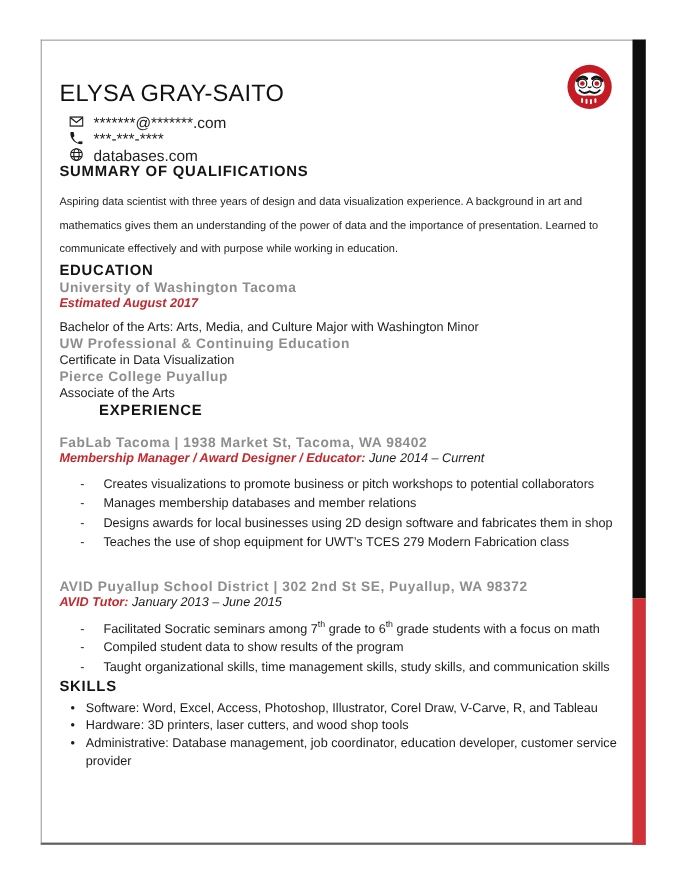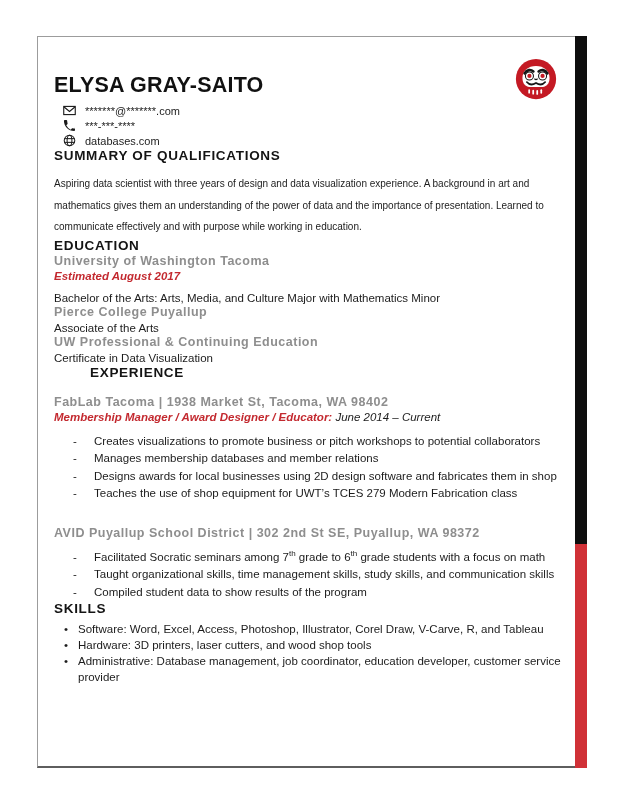--- a/index.html
+++ b/index.html
@@ -33,29 +33,29 @@
   
   .daruma {
     position: absolute;
     top: 21px; right: 29px;
     width: 42px; height: 42px;
   }
   h1.name {
     margin: 36px 0 0;
     font-size: 21.5px;
     line-height: 24px;
-    font-weight: bold;
+    font-weight: normal;
     letter-spacing: 0.2px;
     color: #111;
   }
   .contact { margin: 6px 0 0 9px; }
   .contact-row {
     display: flex; align-items: center;
     height: 15px;
-    font-size: 11px;
+    font-size: 14px;
     gap: 9px;
   }
   .contact-icon { width: 13px; height: 13px; flex: none; display: block; }
   h2.sec {
     margin: 0;
     font-size: 13.5px;
     line-height: 16px;
     font-weight: bold;
     letter-spacing: 0.7px;
     color: #141414;
@@ -176,50 +176,51 @@
   </div>
 
   <h2 class="sec sec-summary">SUMMARY OF QUALIFICATIONS</h2>
   <p class="summary-text">Aspiring data scientist with three years of design and data visualization experience. A background in art and mathematics gives them an understanding of the power of data and the importance of presentation. Learned to communicate effectively and with purpose while working in education.</p>
 
   <h2 class="sec sec-education">EDUCATION</h2>
 
   <div class="edu-entry">
     <div class="org">University of Washington Tacoma</div>
     <div class="edu-note">Estimated August 2017</div>
-    <div class="edu-detail">Bachelor of the Arts: Arts, Media, and Culture Major with Mathematics Minor</div>
+    <div class="edu-detail">Bachelor of the Arts: Arts, Media, and Culture Major with Washington Minor</div>
+  </div>
+  <div class="edu-entry">
+    <div class="org">UW Professional &amp; Continuing Education</div>
+    <div class="edu-detail tight">Certificate in Data Visualization</div>
   </div>
   <div class="edu-entry">
     <div class="org">Pierce College Puyallup</div>
     <div class="edu-detail tight">Associate of the Arts</div>
-  </div>
-  <div class="edu-entry">
-    <div class="org">UW Professional &amp; Continuing Education</div>
-    <div class="edu-detail tight">Certificate in Data Visualization</div>
   </div>
 
   <h2 class="sec sec-experience">EXPERIENCE</h2>
 
   <div class="exp-entry">
     <div class="org">FabLab Tacoma | 1938 Market St, Tacoma, WA 98402</div>
     <div class="role-line"><span class="role">Membership Manager / Award Designer / Educator:</span><span class="dates"> June 2014 – Current</span></div>
     <ul class="dash-list">
       <li>Creates visualizations to promote business or pitch workshops to potential collaborators</li>
       <li>Manages membership databases and member relations</li>
       <li>Designs awards for local businesses using 2D design software and fabricates them in shop</li>
       <li>Teaches the use of shop equipment for UWT’s TCES 279 Modern Fabrication class</li>
     </ul>
   </div>
 
   <div class="exp-entry second">
     <div class="org">AVID Puyallup School District | 302 2nd St SE, Puyallup, WA 98372</div>
+    <div class="role-line"><span class="role">AVID Tutor:</span><span class="dates"> January 2013 – June 2015</span></div>
     <ul class="dash-list">
       <li><span>Facilitated Socratic seminars among 7</span><sup>th</sup><span> grade to 6</span><sup>th</sup><span> grade students with a focus on math</span></li>
+      <li>Compiled student data to show results of the program</li>
       <li>Taught organizational skills, time management skills, study skills, and communication skills</li>
-      <li>Compiled student data to show results of the program</li>
     </ul>
   </div>
 
   <h2 class="sec sec-skills">SKILLS</h2>
   <ul class="dot-list">
     <li>Software: Word, Excel, Access, Photoshop, Illustrator, Corel Draw, V-Carve, R, and Tableau</li>
     <li>Hardware: 3D printers, laser cutters, and wood shop tools</li>
     <li>Administrative: Database management, job coordinator, education developer, customer service provider</li>
   </ul>
 

